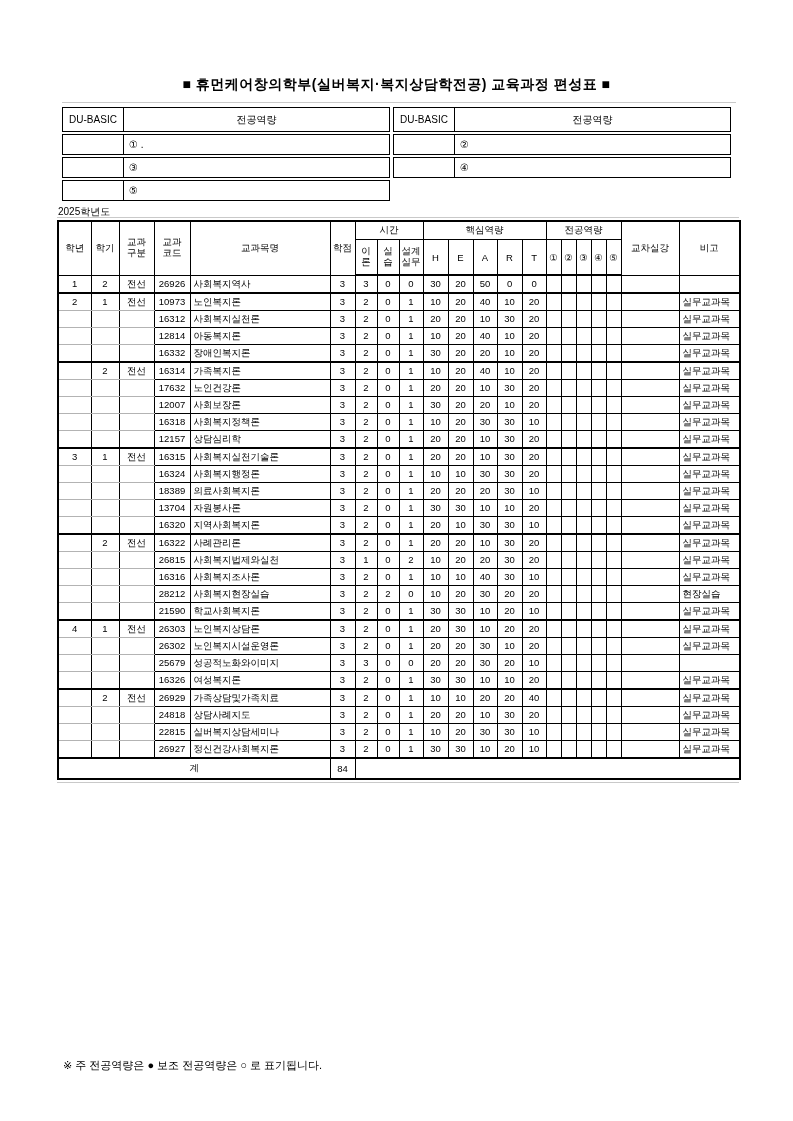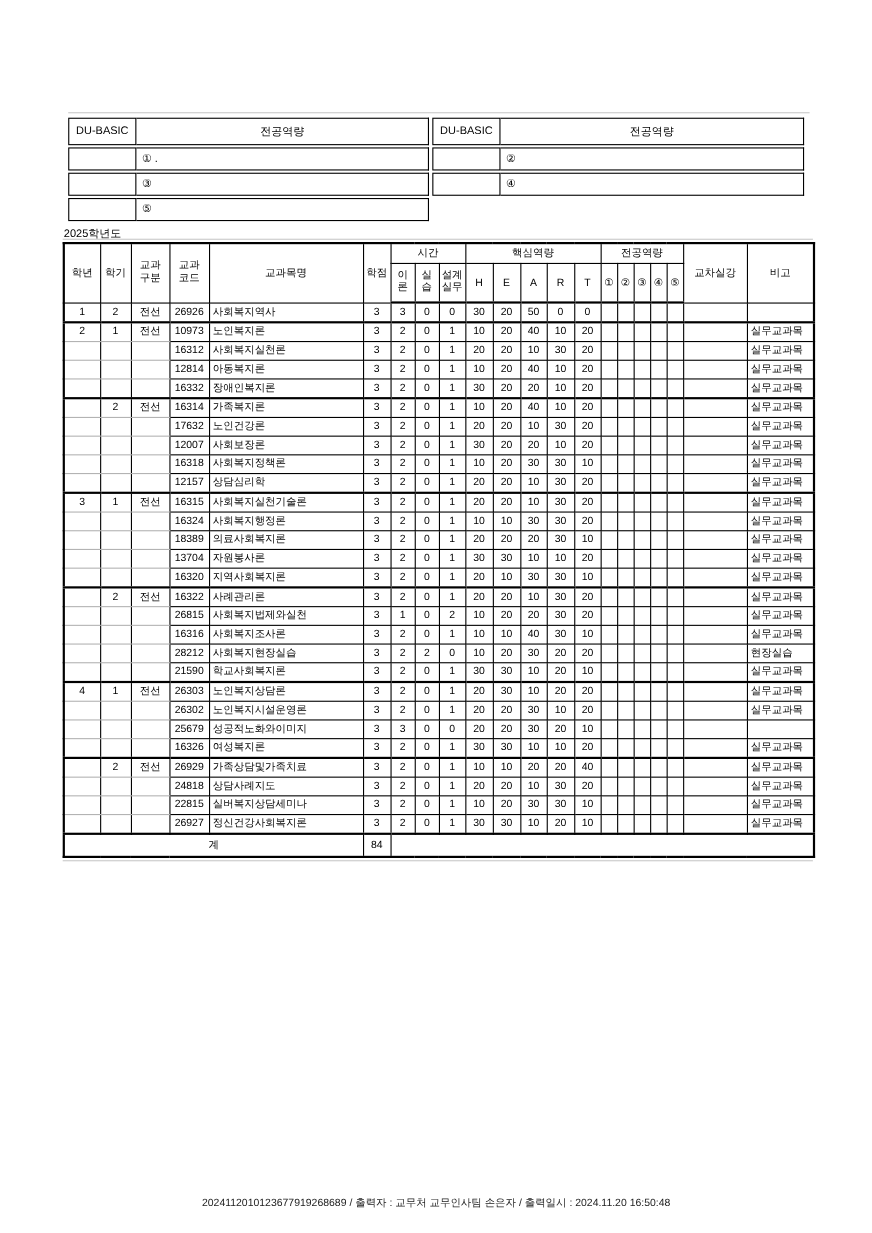--- a/index.html
+++ b/index.html
@@ -44,20 +44,21 @@
   .main tfoot td { height:19px; border-top-width:2px; }
   
   .footnote { position:absolute; top:1058px; left:63px; font-size:11px; }
   .print-info { position:absolute; top:1087px; left:0; width:100%; text-align:center; font-size:9.5px; color:#222; }
 </style>
 </head>
 <body>
 
 <div class="page">
 
+  <div class="title">■ 휴먼케어창의학부(실버복지·복지상담학전공) 교육과정 편성표 ■</div>
 
   <div class="grayline" style="top:102px; left:62px; width:674px;"></div>
 
   <div class="dub-wrap">
     <table class="dub">
       <colgroup>
           <col style="width:62px">
           <col style="width:266px">
         </colgroup>
       <tbody>
@@ -814,15 +815,15 @@
       <tr>
         <td colspan="5">계</td>
         <td>84</td>
         <td colspan="15"></td>
       </tr>
     </tfoot>
   </table>
 
   <div class="grayline" style="top:782px; left:57px; width:682px;"></div>
 
-  <div class="print-info">2024112010123677919268689 / 출력자 : 교무처 교무인사팀 손은자 / 출력일시 : 2024.11.20 16:50:48</div>
+  <div class="footnote">※ 주 전공역량은 ● 보조 전공역량은 ○ 로 표기됩니다.</div>
 
 </div>
 
 </body></html>

